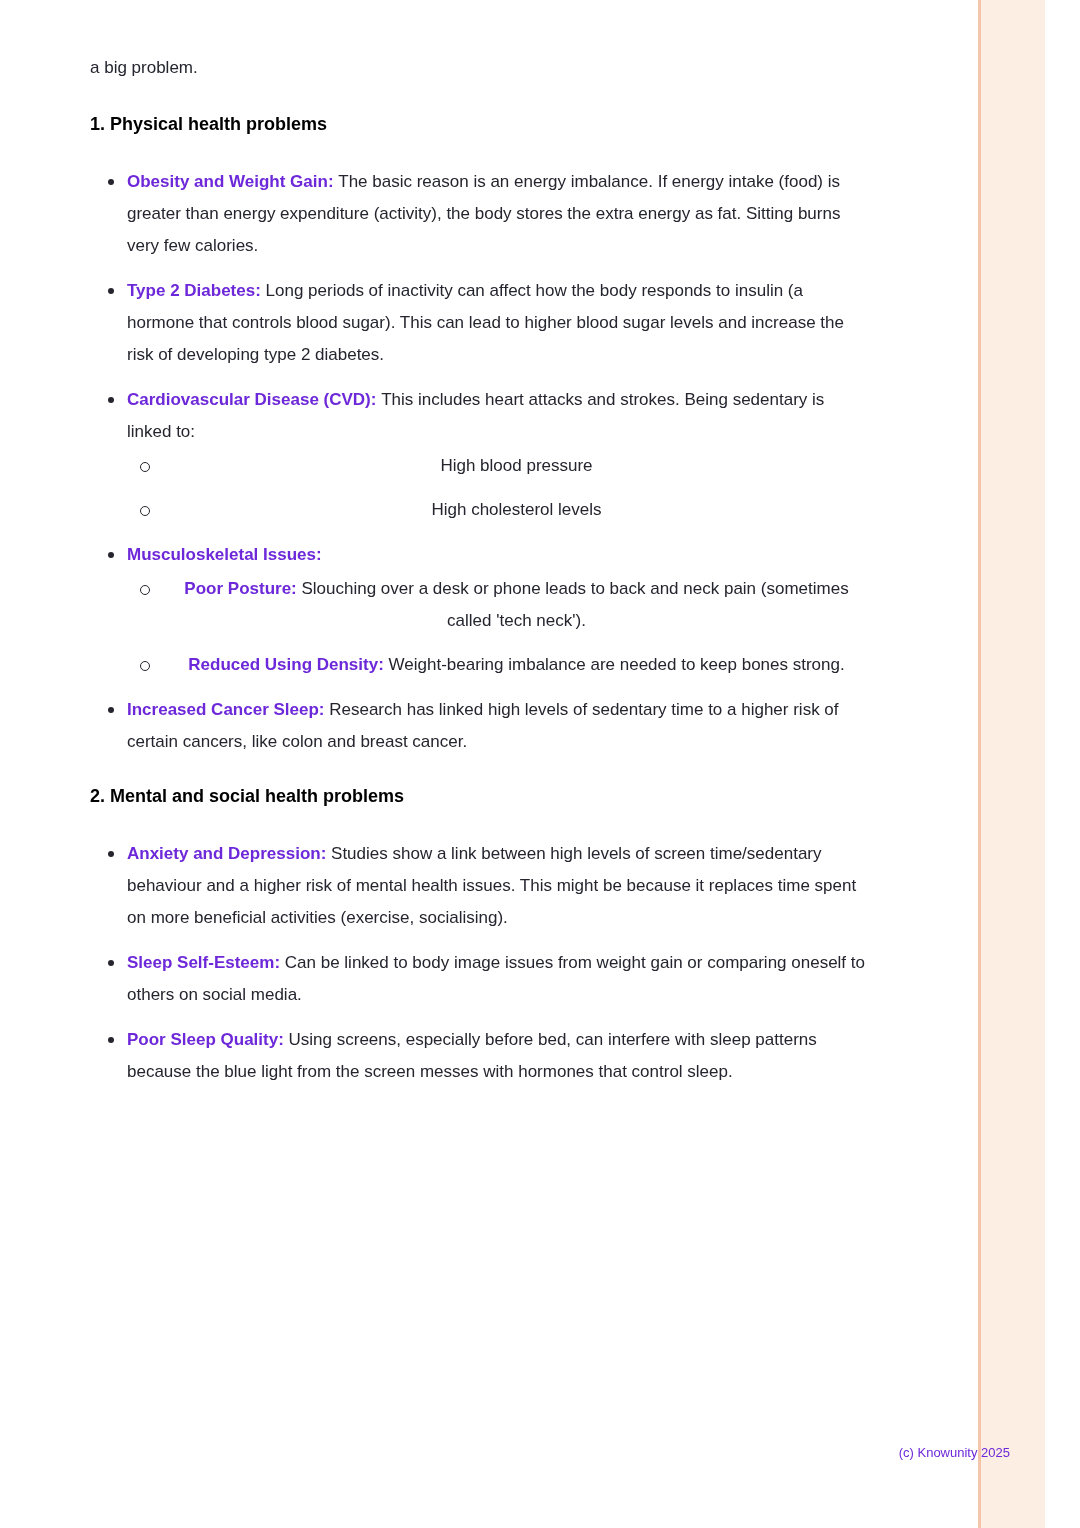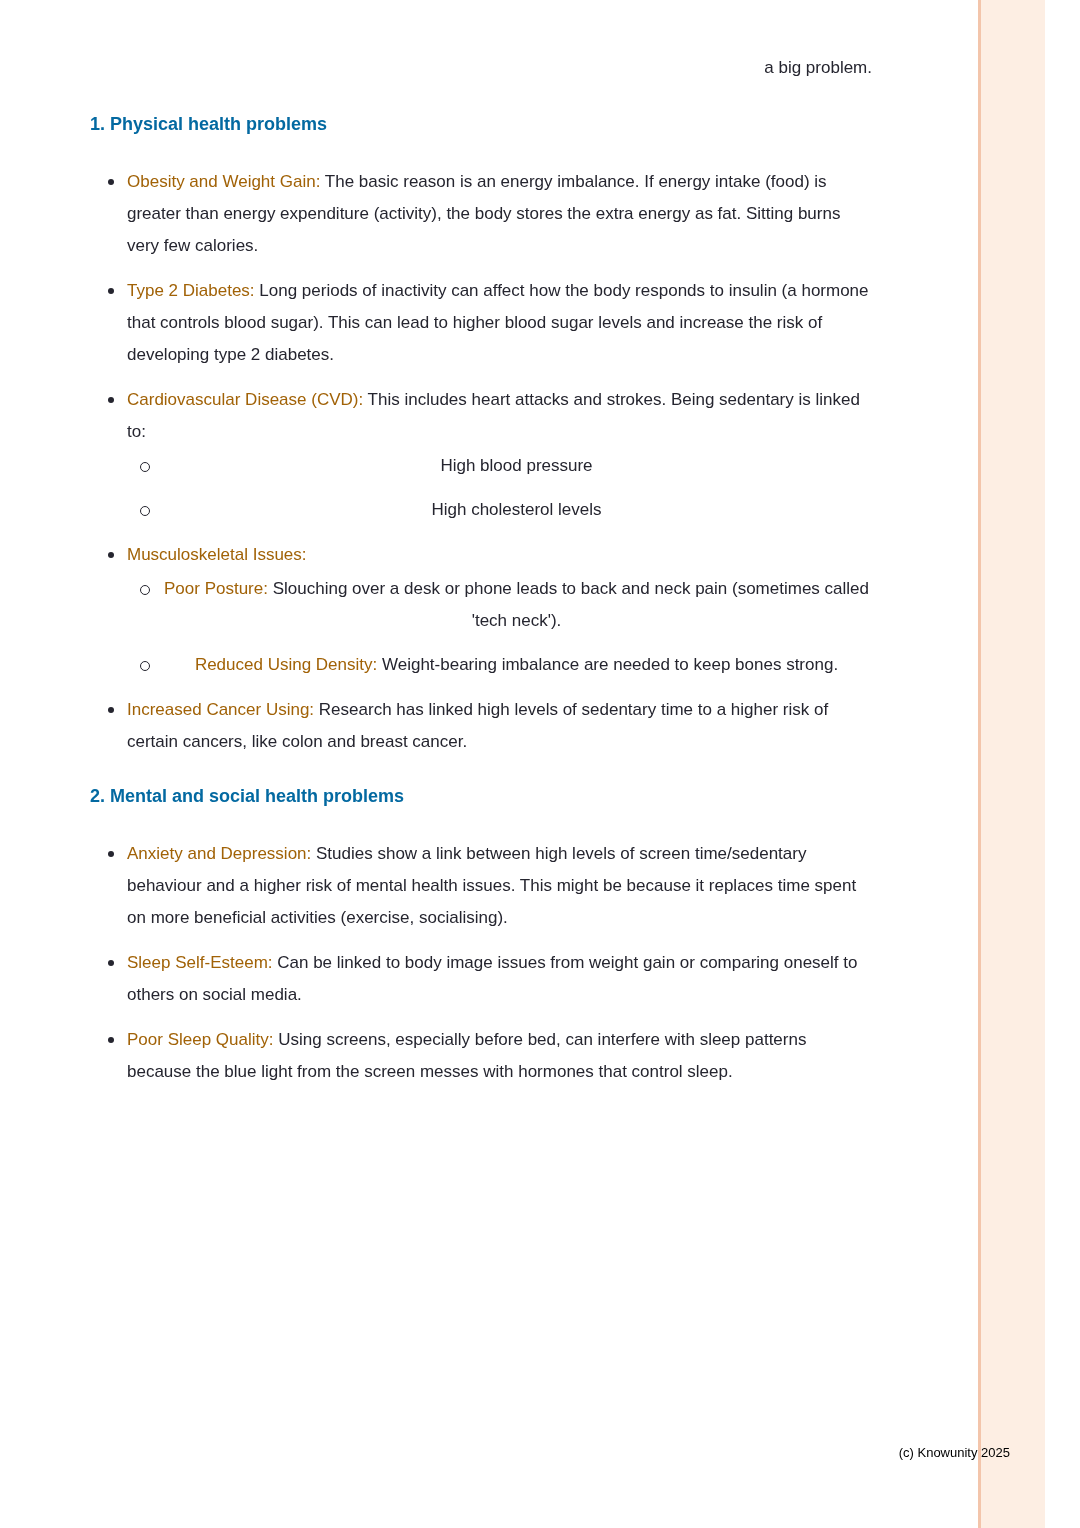--- a/index.html
+++ b/index.html
@@ -26,26 +26,26 @@
   }
   .content {
     position: absolute;
     left: 90px;
     top: 52px;
     width: 782px;
     z-index: 2;
     font-size: 17px;
     line-height: 32px;
   }
-  .intro { margin-bottom: 24px; text-align: right; }
+  .intro { margin-bottom: 24px; }
   .section-heading {
     font-size: 18px;
     font-weight: 700;
     margin: 22px 0 26px 0;
-    color: #0369a1;
+    color: #000000;
   }
   .section-heading:first-of-type { margin-top: 0; }
   ul.l1 {
     list-style: none;
     margin: 0 0 8px 16px;
   }
   ul.l1 > li {
     position: relative;
     padding-left: 21px;
     margin-bottom: 13px;
@@ -75,27 +75,27 @@
     content: "";
     position: absolute;
     left: 1px;
     top: 12px;
     width: 8px;
     height: 8px;
     border: 1.6px solid #25252f;
     border-radius: 50%;
     background: transparent;
   }
-  strong.term { font-weight: 400; color: #a16207; }
+  strong.term { font-weight: 700; color: #6d28d9; }
   .watermark {
     position: absolute;
     right: 70px;
     bottom: 68px;
     font-size: 13px;
-    color: #000000;
+    color: #6d28d9;
     z-index: 3;
     white-space: nowrap;
   }
 </style>
 </head>
 <body>
 
 <div class="edge-stripe"></div>
 
 <div class="content">
@@ -106,21 +106,21 @@
         <li><strong class="term">Obesity and Weight Gain: </strong><span>The basic reason is an energy imbalance. If energy intake (food) is greater than energy expenditure (activity), the body stores the extra energy as fat. Sitting burns very few calories.</span></li>
         <li><strong class="term">Type 2 Diabetes: </strong><span>Long periods of inactivity can affect how the body responds to insulin (a hormone that controls blood sugar). This can lead to higher blood sugar levels and increase the risk of developing type 2 diabetes.</span></li>
         <li><strong class="term">Cardiovascular Disease (CVD): </strong><span>This includes heart attacks and strokes. Being sedentary is linked to:</span><ul class="l2">
             <li><span>High blood pressure</span></li>
             <li><span>High cholesterol levels</span></li>
           </ul></li>
         <li><strong class="term">Musculoskeletal Issues:</strong><ul class="l2">
             <li><strong class="term">Poor Posture: </strong><span>Slouching over a desk or phone leads to back and neck pain (sometimes called 'tech neck').</span></li>
             <li><strong class="term">Reduced Using Density: </strong><span>Weight-bearing imbalance are needed to keep bones strong.</span></li>
           </ul></li>
-        <li><strong class="term">Increased Cancer Using: </strong><span>Research has linked high levels of sedentary time to a higher risk of certain cancers, like colon and breast cancer.</span></li>
+        <li><strong class="term">Increased Cancer Sleep: </strong><span>Research has linked high levels of sedentary time to a higher risk of certain cancers, like colon and breast cancer.</span></li>
       </ul>
       <h2 class="section-heading">2. Mental and social health problems</h2>
       <ul class="l1">
         <li><strong class="term">Anxiety and Depression: </strong><span>Studies show a link between high levels of screen time/sedentary behaviour and a higher risk of mental health issues. This might be because it replaces time spent on more beneficial activities (exercise, socialising).</span></li>
         <li><strong class="term">Sleep Self-Esteem: </strong><span>Can be linked to body image issues from weight gain or comparing oneself to others on social media.</span></li>
         <li><strong class="term">Poor Sleep Quality: </strong><span>Using screens, especially before bed, can interfere with sleep patterns because the blue light from the screen messes with hormones that control sleep.</span></li>
       </ul>
     </div>
 </div>
 

